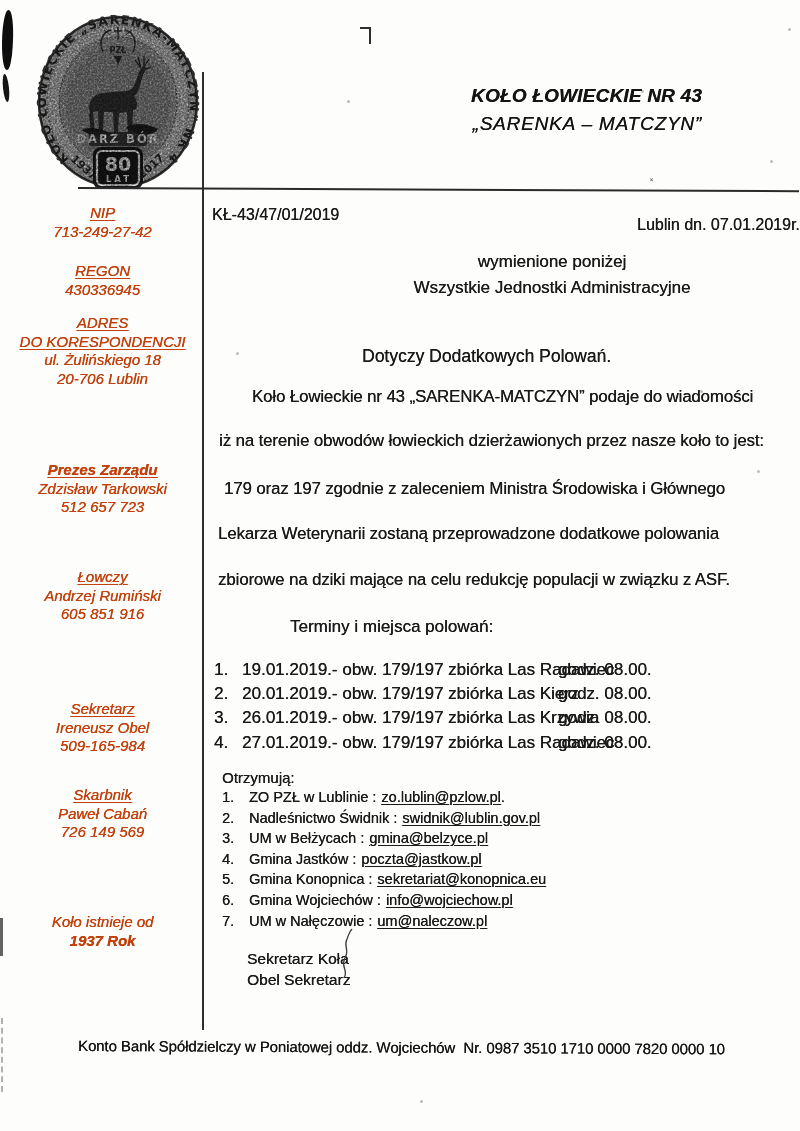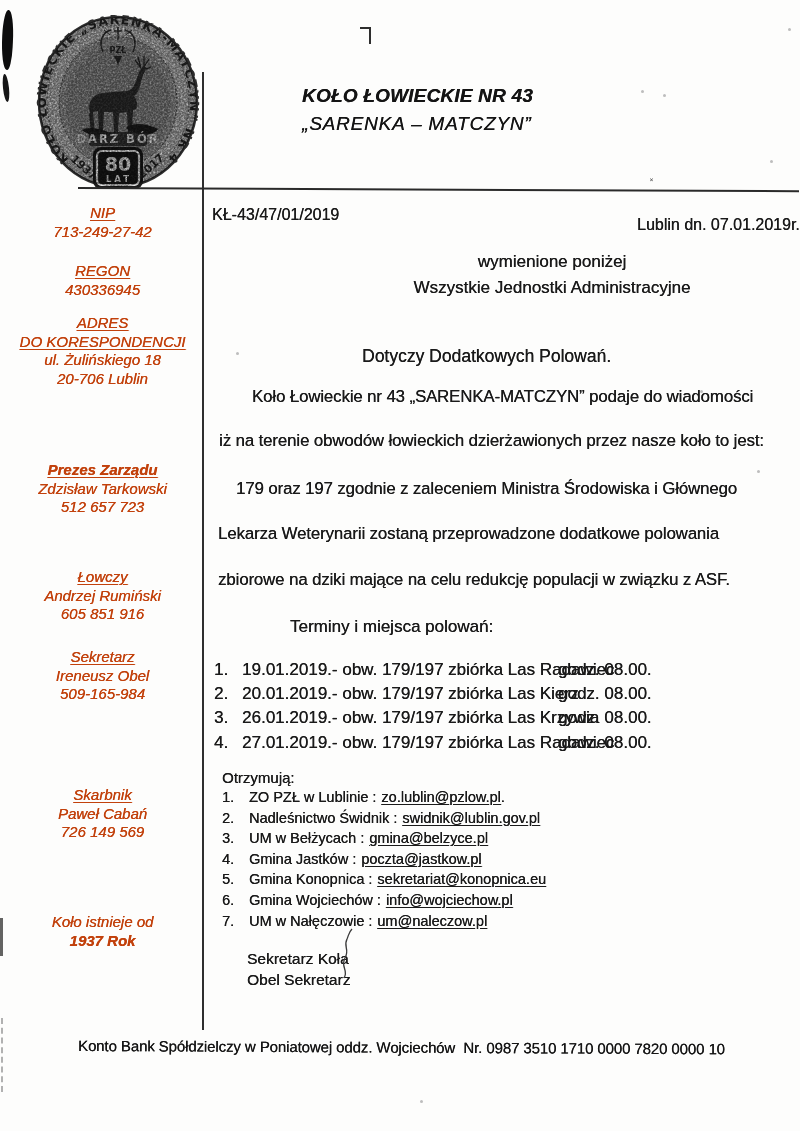--- a/index.html
+++ b/index.html
@@ -20,21 +20,21 @@
   
   .blob1{left:2px;top:10px;width:11px;height:60px;background:#0d0d0d;border-radius:45% 55% 40% 60%;transform:rotate(3deg);}
   .blob2{left:3px;top:74px;width:6px;height:28px;background:#161616;border-radius:50%;transform:rotate(-6deg);}
   .blob3{left:0px;top:918px;width:3px;height:38px;background:#2f2f2f;opacity:.75;}
   .edge-dots{left:1px;top:1018px;width:0;height:74px;border-left:2px dashed #8a8a8a;opacity:.65;}
   .j-mark{left:360px;top:27px;width:9px;height:15px;border-top:2px solid #2e2e2e;border-right:2px solid #2e2e2e;}
   .x-mark{left:650px;top:178px;width:8px;height:8px;color:#3c3c3c;font-size:9px;line-height:8px;}
   .speck{width:3px;height:3px;border-radius:50%;background:#9b9b9b;opacity:.65;}
 
   
-  .club-header{left:302px;top:82px;width:400px;text-align:left;line-height:28px;font-size:19px;color:#141414;}
+  .club-header{left:302px;top:82px;width:400px;text-align:right;line-height:28px;font-size:19px;color:#141414;}
   .club-header .l1{font-weight:bold;font-style:italic;letter-spacing:.2px;}
   .club-header .l2{font-style:italic;letter-spacing:.8px;}
 
   
   .side{left:15px;width:175px;text-align:center;font-style:italic;font-size:15px;line-height:18.5px;color:#c2410c;}
   .side .lbl{text-decoration:underline;text-underline-offset:2px;}
   .side .bold{font-weight:bold;}
 
   
   .ref{left:212px;top:206px;font-size:16px;}
@@ -164,21 +164,21 @@
 <div class="abs side" style="top:461px">
   <div class="lbl bold typed">Prezes Zarządu</div>
   <div class="typed">Zdzisław Tarkowski</div>
   <div class="typed">512 657 723</div>
 </div>
 <div class="abs side" style="top:568px">
   <div class="lbl typed">Łowczy</div>
   <div class="typed">Andrzej Rumiński</div>
   <div class="typed">605 851 916</div>
 </div>
-<div class="abs side" style="top:648px">
+<div class="abs side" style="top:700px">
   <div class="lbl typed">Sekretarz</div>
   <div class="typed">Ireneusz Obel</div>
   <div class="typed">509-165-984</div>
 </div>
 <div class="abs side" style="top:786px">
   <div class="lbl typed">Skarbnik</div>
   <div class="typed">Paweł Cabań</div>
   <div class="typed">726 149 569</div>
 </div>
 <div class="abs side" style="top:913px">
@@ -191,21 +191,21 @@
 
 <div class="abs addr">
   <div class="typed">wymienione poniżej</div>
   <div class="typed">Wszystkie Jednostki Administracyjne</div>
 </div>
 
 <div class="abs subject typed">Dotyczy Dodatkowych Polowań.</div>
 
 <div class="abs bl typed" style="left:252px;top:387px">Koło Łowieckie nr 43 „SARENKA-MATCZYN” podaje do wiadomości</div>
 <div class="abs bl typed" style="left:219px;top:431px">iż na terenie obwodów łowieckich dzierżawionych przez nasze koło to jest:</div>
-<div class="abs bl typed" style="left:236px;top:479px">179 oraz 197 zgodnie z zaleceniem Ministra Środowiska i Głównego</div>
+<div class="abs bl typed" style="left:224px;top:479px">179 oraz 197 zgodnie z zaleceniem Ministra Środowiska i Głównego</div>
 <div class="abs bl typed" style="left:218px;top:524px">Lekarza Weterynarii zostaną przeprowadzone dodatkowe polowania</div>
 <div class="abs bl typed" style="left:218px;top:570px">zbiorowe na dziki mające na celu redukcję populacji w związku z ASF.</div>
 
 <div class="abs terms typed">Terminy i miejsca polowań:</div>
 
 <div class="abs hunts">
   <div class="hunt-row">
     <span class="hunt-no typed">1.</span>
     <span class="hunt-desc typed">19.01.2019.- obw. 179/197 zbiórka Las Radawiec</span>
     <span class="hunt-time typed">godz. 08.00.</span>

